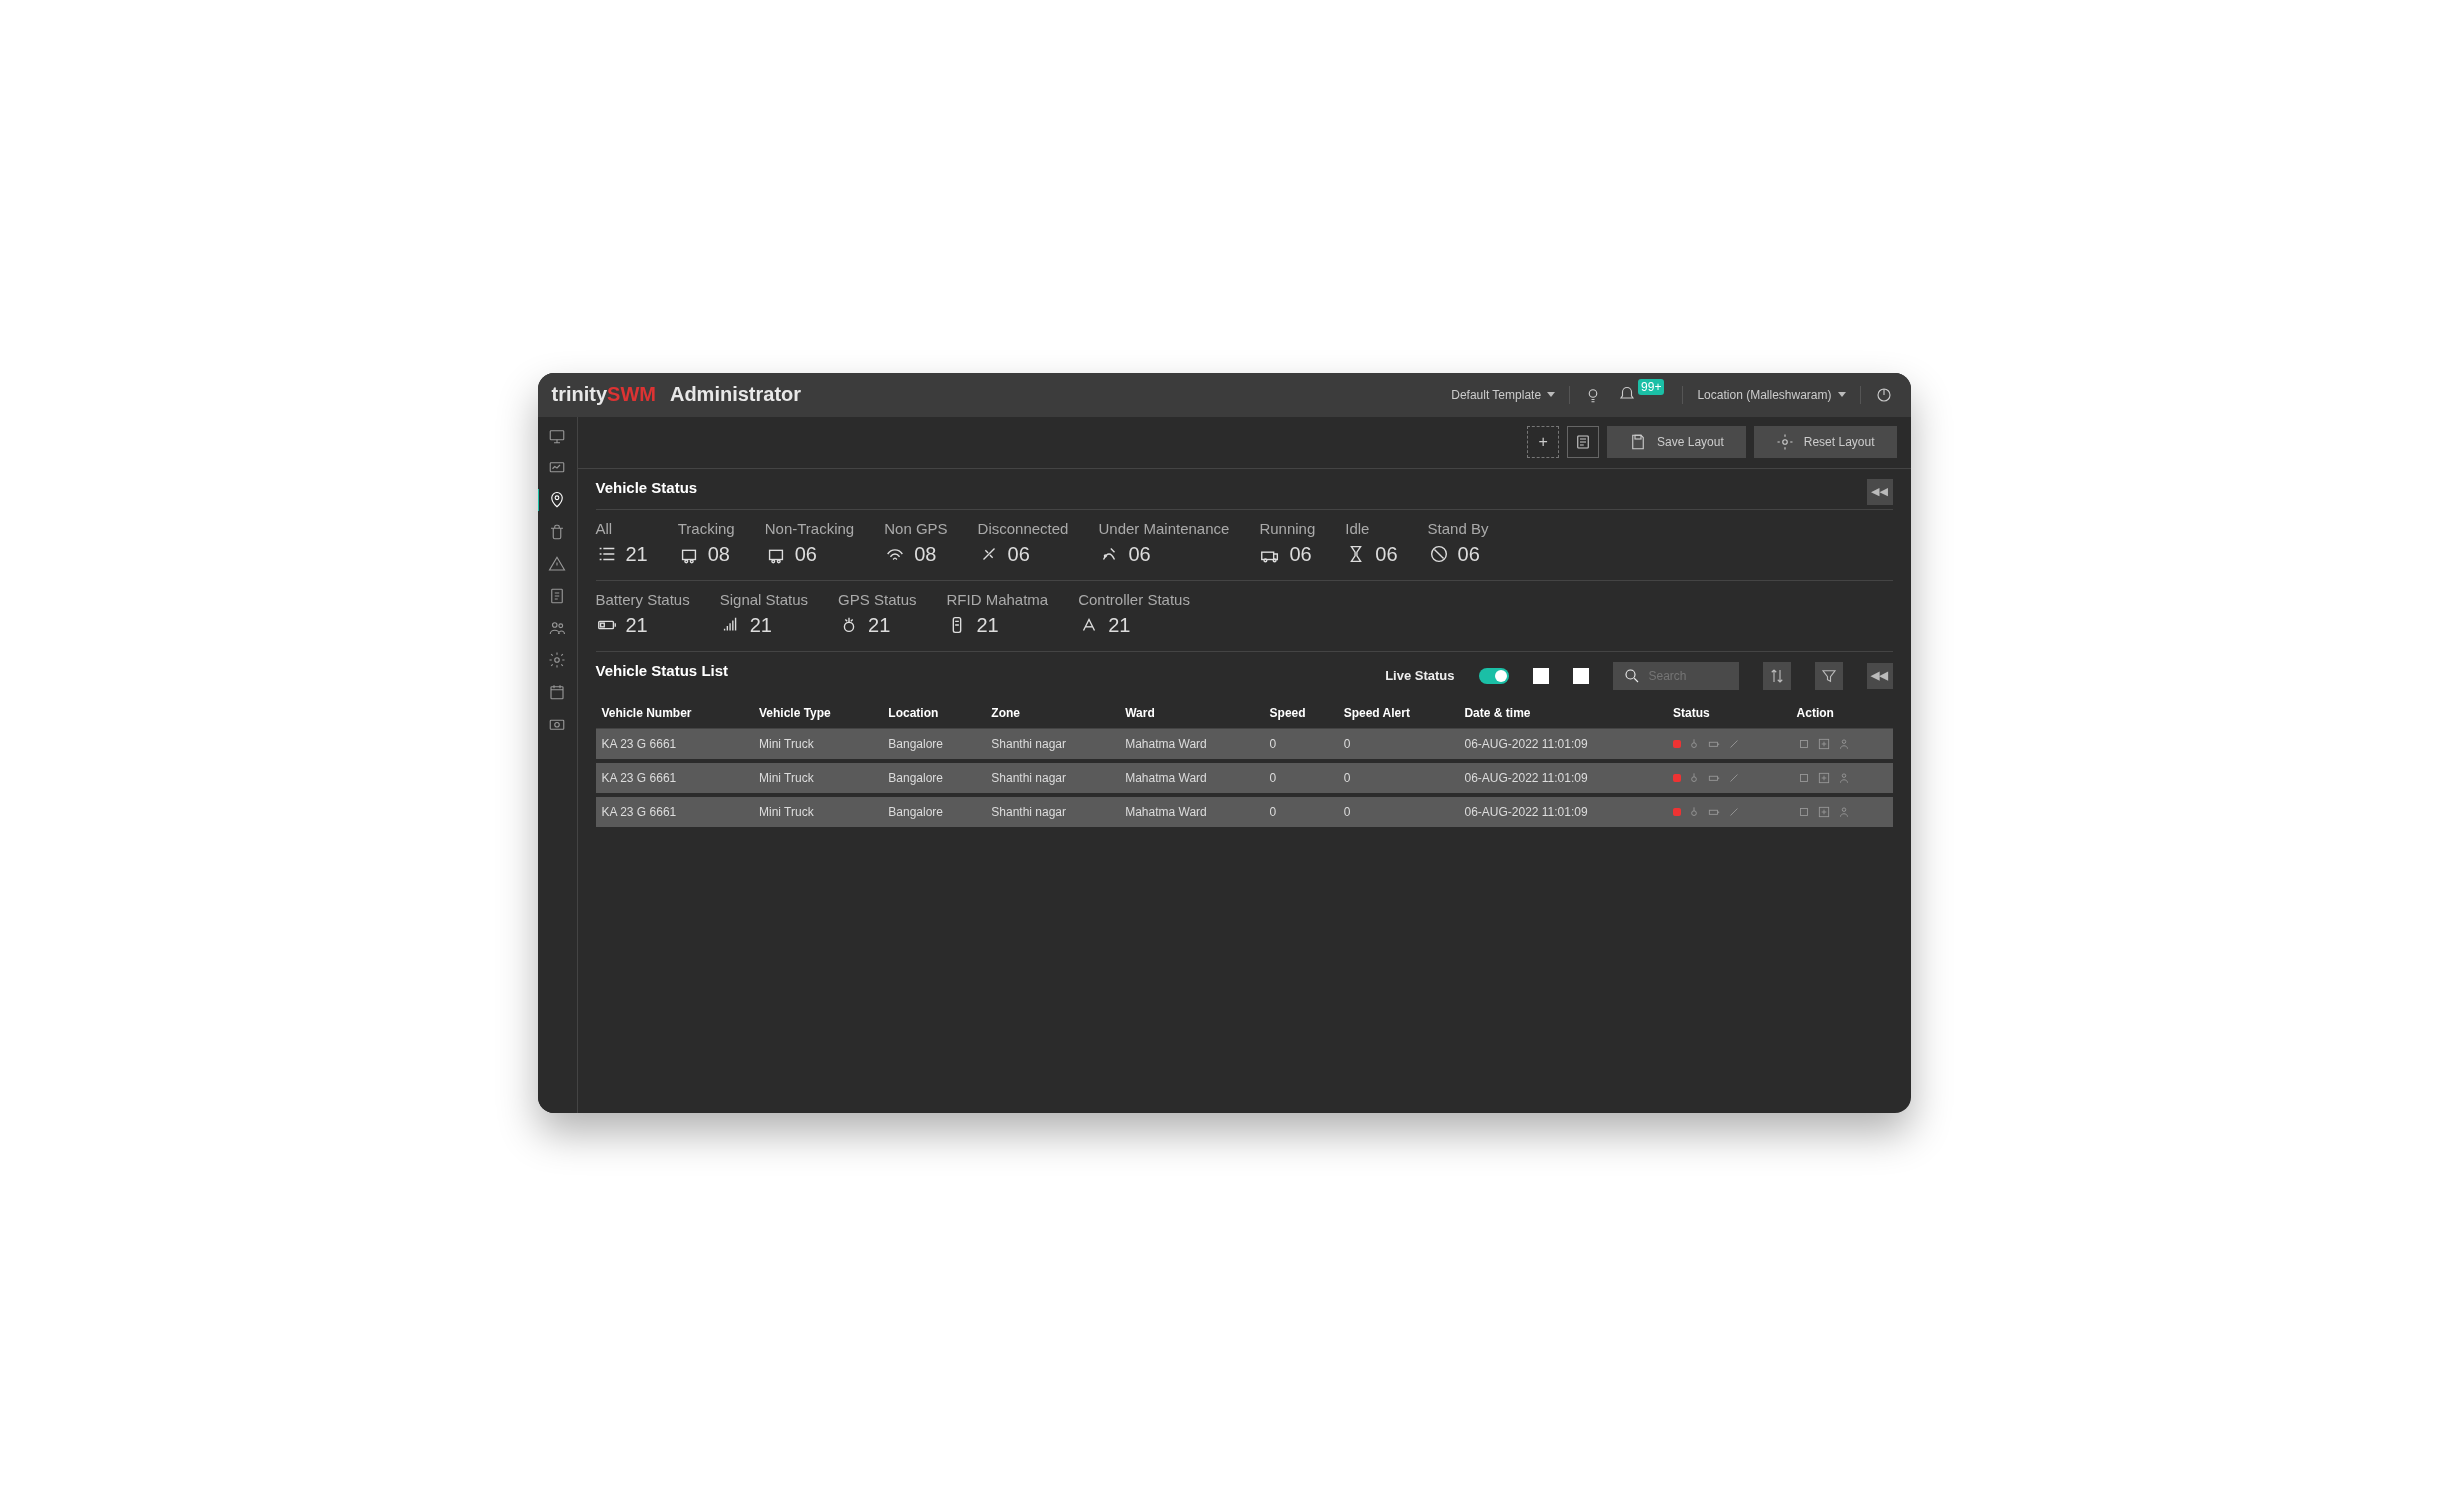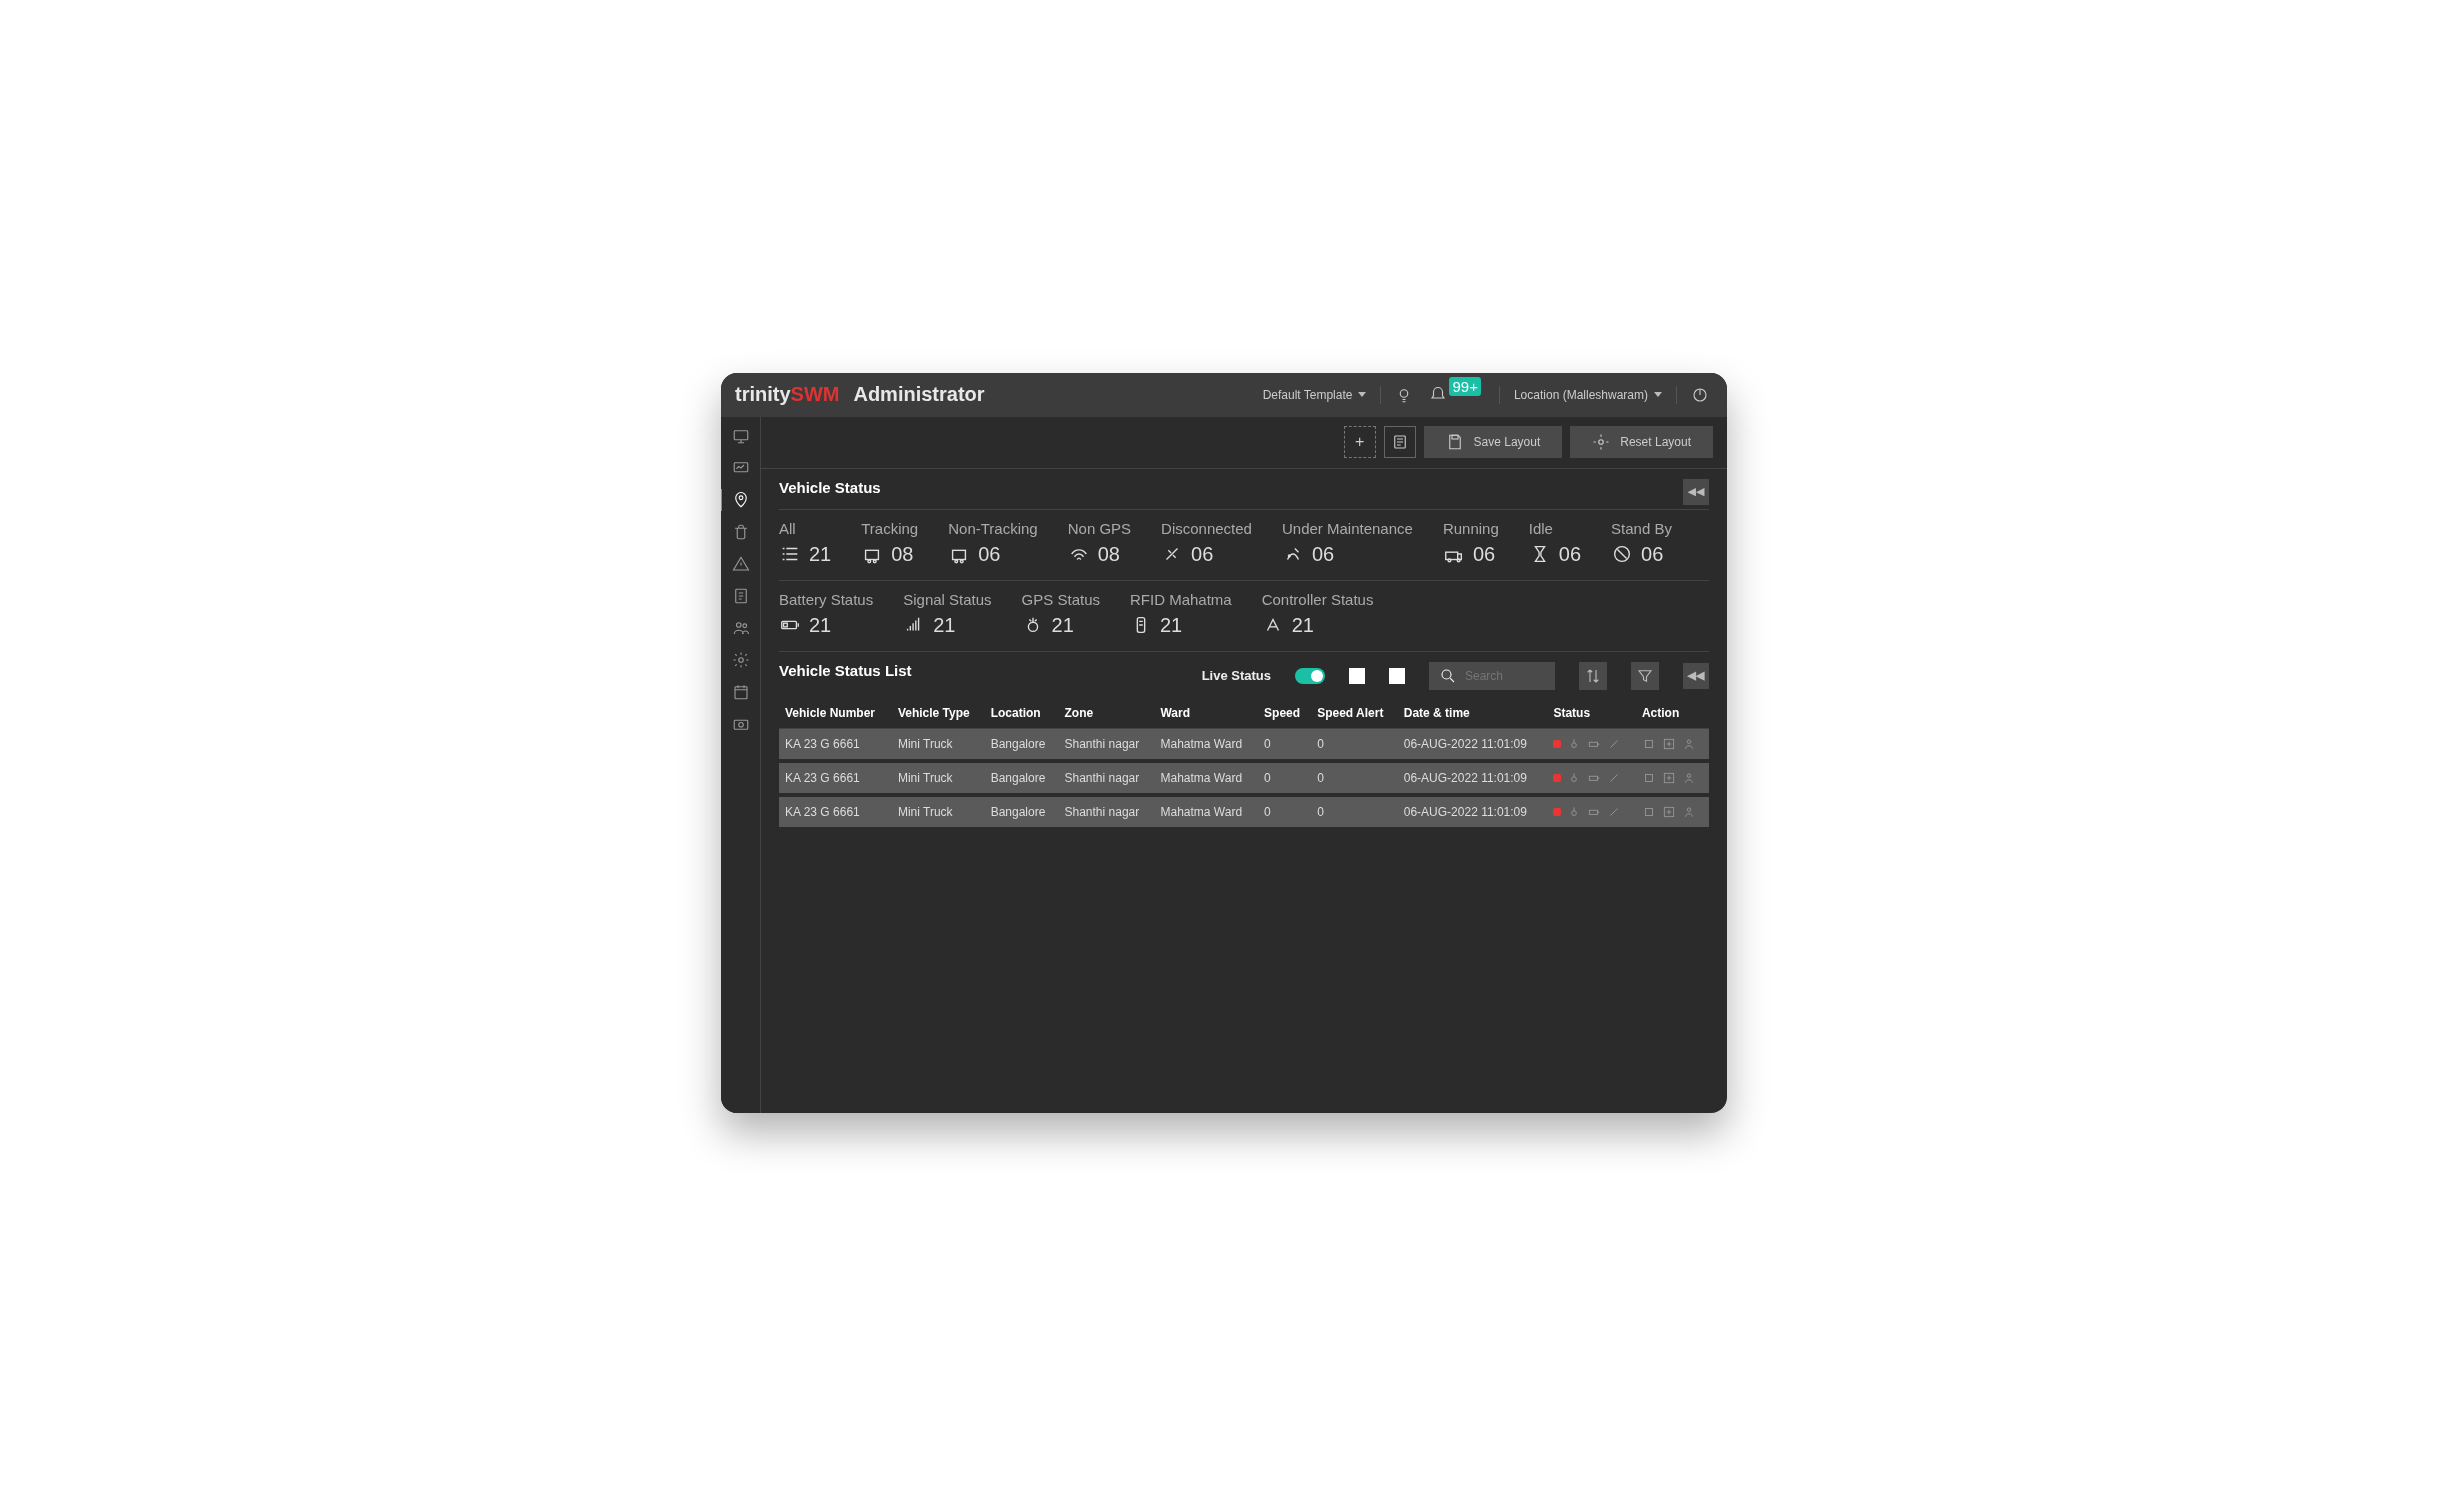--- a/index.html
+++ b/index.html
@@ -1,26 +1,26 @@
 <!DOCTYPE html>
 <html><head>
 <meta charset="utf-8">
 <style>
 * { margin:0; padding:0; box-sizing:border-box; font-family:"Segoe UI",Arial,sans-serif; }
 body { background:#fff; display:flex; align-items:center; justify-content:center; min-height:100vh; padding:40px; }
-.app { width:1006px; height:740px; background:#2b2b2b; border-radius:16px; overflow:hidden; display:flex; flex-direction:column; box-shadow:0 20px 40px rgba(0,0,0,.3); }
+.app { width:1373px; height:740px; background:#2b2b2b; border-radius:16px; overflow:hidden; display:flex; flex-direction:column; box-shadow:0 20px 40px rgba(0,0,0,.3); }
 .topbar { height:44px; background:#3c3c3c; display:flex; align-items:center; padding:0 10px 0 14px; color:#ccc; font-size:12px; }
 .logo { font-size:20px; font-weight:700; color:#e8e8e8; }
 .logo .swm { color:#d33; }
 .role { font-size:20px; font-weight:700; color:#e8e8e8; margin-left:14px; }
 .topbar-spacer { flex:1; }
 .tb-item { display:flex; align-items:center; gap:6px; margin:0 8px; cursor:pointer; }
 .divider { width:1px; height:18px; background:#555; margin:0 6px; }
 .caret-down { width:0; height:0; border-left:4px solid transparent; border-right:4px solid transparent; border-top:5px solid #bbb; }
-.badge { background:#1bbfa6; font-size:15px; padding:1px 3px; border-radius:3px; color:#fff; position:relative; top:-8px; left:-4px; }
+.badge { background:#1bbfa6; font-size:12px; padding:1px 3px; border-radius:3px; color:#fff; position:relative; top:-8px; left:-4px; }
 .body { flex:1; display:flex; overflow:hidden; }
 .sidebar { width:40px; background:#2b2b2b; border-right:1px solid #444; display:flex; flex-direction:column; align-items:center; padding-top:8px; gap:10px; }
 .sb-icon { width:22px; height:22px; color:#999; display:flex; align-items:center; justify-content:center; cursor:pointer; }
 .sb-icon.active { color:#fff; border-left:3px solid #1bbfa6; width:40px; justify-content:center; padding-left:0; margin-left:-3px; }
 .main { flex:1; display:flex; flex-direction:column; overflow:hidden; }
 .toolbar { height:52px; border-bottom:1px solid #444; display:flex; align-items:center; justify-content:flex-end; padding:0 14px; gap:8px; }
 .sq-btn { width:32px; height:32px; border:1px dashed #777; display:flex; align-items:center; justify-content:center; color:#ccc; cursor:pointer; font-size:16px; }
 .sq-btn.solid { border:1px solid #666; }
 .wide-btn { height:32px; background:#4a4a4a; color:#ccc; display:flex; align-items:center; gap:10px; padding:0 22px; font-size:12px; cursor:pointer; }
 .section { padding:10px 18px; }

